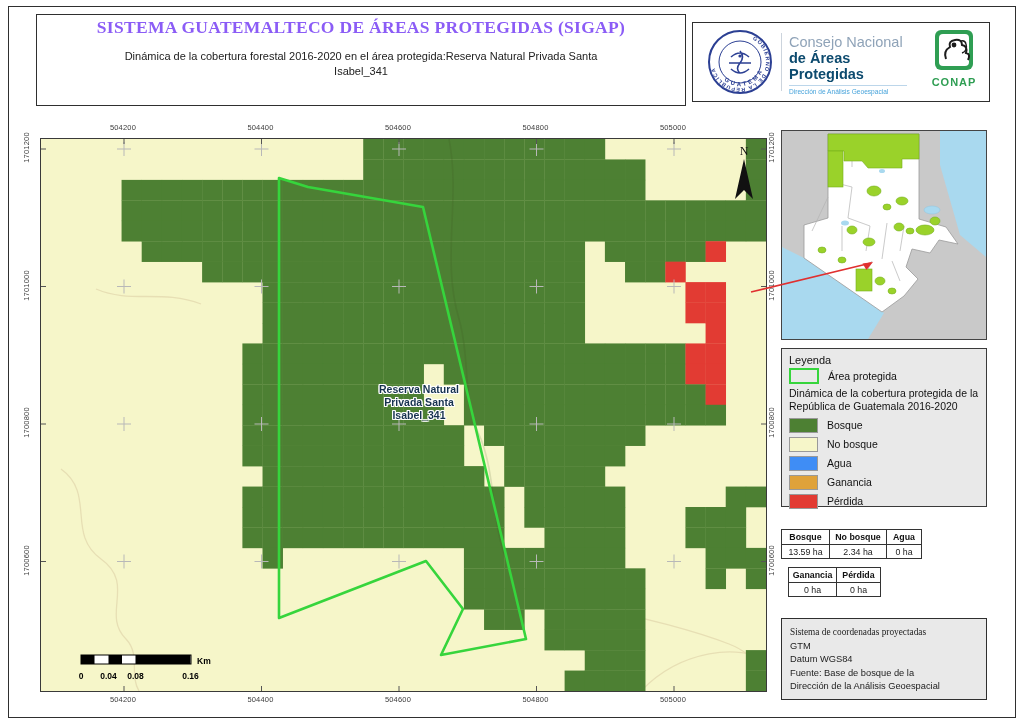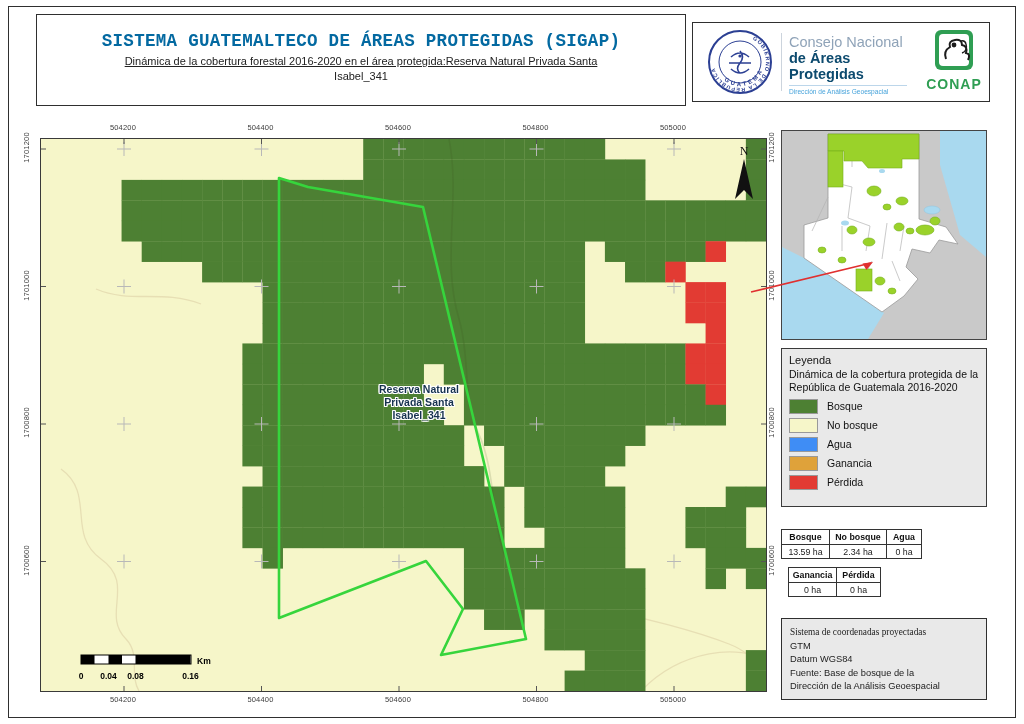--- a/index.html
+++ b/index.html
@@ -1,33 +1,33 @@
 <!DOCTYPE html>
 <html><head>
 <meta charset="utf-8">
 <style>
   html,body{margin:0;padding:0;background:#fff;}
   #page{position:relative;width:1024px;height:724px;background:#ffffff;font-family:"Liberation Sans",sans-serif;overflow:hidden;}
   .abs{position:absolute;}
   #outer-border{left:8px;top:6px;width:1006px;height:710px;border:1.6px solid #2f2f2f;}
   
   #header-box{left:36px;top:14px;width:648px;height:90px;border:1.4px solid #2f2f2f;text-align:center;}
-  #page-title{margin-top:16px;font-family:Liberation Mono, monospace;font-weight:bold;font-size:17.5px;color:#0369a1;letter-spacing:.3px;}
+  #page-title{margin-top:2px;font-family:Liberation Serif, serif;font-weight:bold;font-size:17.5px;color:#8b5cf6;letter-spacing:.3px;}
   .subtitle-line{font-size:11px;color:#222;margin-top:3px;}
-  #subtitle-line1{margin-top:4px;text-decoration:underline;}
+  #subtitle-line1{margin-top:12px;}
   
   #logos-box{left:692px;top:22px;width:296px;height:78px;border:1.4px solid #2f2f2f;background:#fff;}
   #seal{left:14px;top:6px;width:66px;height:66px;}
   #logos-divider{left:88px;top:10px;width:1px;height:58px;background:#ccd4dd;}
   #org-text{left:96px;top:12px;width:130px;}
   #org-line1{font-size:14.5px;color:#8fa3b8;line-height:15px;}
   #org-line2{font-size:14.5px;font-weight:bold;color:#0c4a6e;line-height:16px;}
   #org-line3{font-size:6.6px;color:#49a4db;margin-top:3px;border-top:1px solid #bcd6ea;padding-top:2px;width:118px;}
   #conap-block{left:232px;top:6px;width:58px;text-align:center;}
-  #conap-label{font-size:14px;font-weight:bold;color:#2f9e53;letter-spacing:1px;margin-top:1px;text-align:center;}
+  #conap-label{font-size:11px;font-weight:bold;color:#2f9e53;letter-spacing:1px;margin-top:1px;text-align:center;}
   
   #map-frame{left:40px;top:138px;width:725px;height:552px;border:1.6px solid #3a3a3a;overflow:hidden;background:#f6f6c9;}
   #area-label{left:278px;top:244px;width:200px;text-align:center;font-size:10.5px;font-weight:bold;color:#16324f;line-height:13px;
     text-shadow:-1px -1px 0 #fff,1px -1px 0 #fff,-1px 1px 0 #fff,1px 1px 0 #fff,0 1px 0 #fff,0 -1px 0 #fff,1px 0 0 #fff,-1px 0 0 #fff;}
   .tick-label{position:absolute;font-size:7.5px;color:#3c3c3c;text-align:center;width:60px;letter-spacing:.2px;}
   .tick-label.vert{transform:rotate(-90deg);}
   
   #inset-box{left:781px;top:130px;width:204px;height:208px;border:1.5px solid #444;background:#c9c9c9;}
   #leader-svg{left:745px;top:250px;width:145px;height:50px;z-index:6;pointer-events:none;}
   #legend-box{left:781px;top:348px;width:204px;height:157px;border:1.4px solid #3a3a3a;background:#e9e9e9;font-size:10.5px;color:#111;}
@@ -721,20 +721,24 @@
       <ellipse cx="100" cy="40" rx="3" ry="2" fill="#a9d9ef"></ellipse>
     </svg>
   </div>
   <svg class="abs" id="leader-svg" viewBox="0 0 145 50">
     <line x1="6" y1="42" x2="126" y2="13" stroke="#e03030" stroke-width="1.6"></line>
     <polygon points="128,12 117.5,13.5 121.5,20" fill="#e03030"></polygon>
   </svg>
 
   <div class="abs" id="legend-box">
     <div id="legend-title">Leyenda</div>
+    <div id="legend-area-row">
+      <span id="legend-area-swatch"></span>
+      <span>Área protegida</span>
+    </div>
     <div class="legend-sub">Dinámica de la cobertura protegida de la</div>
     <div class="legend-sub">República de Guatemala 2016-2020</div>
     <div class="legend-item">
       <span class="legend-swatch" style="background: rgb(77, 128, 51);"></span>
       <span>Bosque</span>
     </div>
     <div class="legend-item">
       <span class="legend-swatch" style="background: rgb(246, 246, 201);"></span>
       <span>No bosque</span>
     </div>

